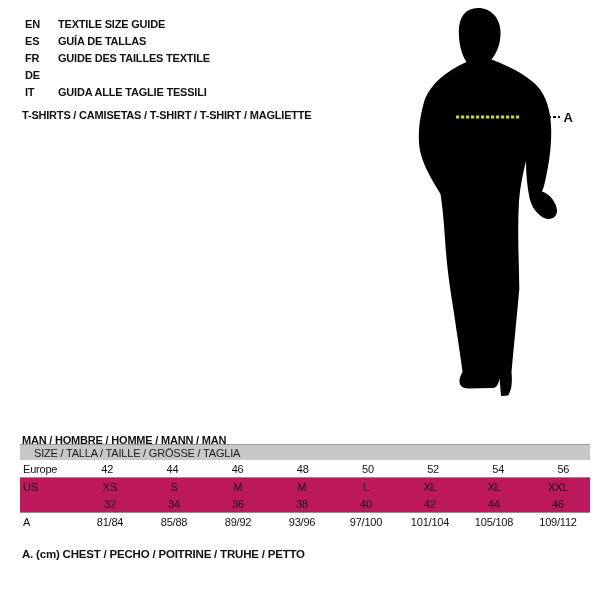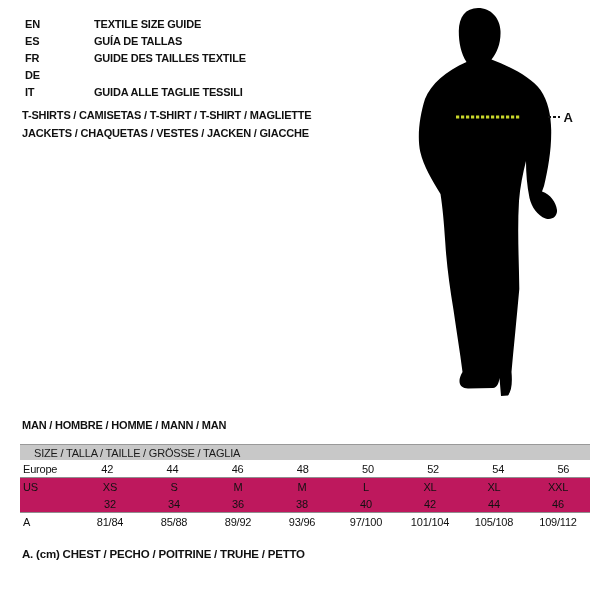--- a/index.html
+++ b/index.html
@@ -2,30 +2,30 @@
 <html><head>
 <meta charset="utf-8">
 <style>
   html,body{margin:0;padding:0;background:#fff;}
   .page{
     position:relative;width:600px;height:600px;background:#ffffff;overflow:hidden;
     font-family:"Liberation Sans","DejaVu Sans",sans-serif;color:#111;
   }
   
   .lang-list{position:absolute;left:25px;top:15px;}
-  .lang-row{display:flex;height:17px;align-items:center;gap:36px;}
+  .lang-row{display:flex;height:17px;align-items:center;}
   .lang-code{width:33px;font-size:11px;font-weight:700;letter-spacing:-0.2px;}
   .lang-label{font-size:11px;font-weight:700;letter-spacing:-0.2px;white-space:nowrap;}
   
   .categories{position:absolute;left:22px;top:106px;}
   .cat-line{font-size:11px;font-weight:700;letter-spacing:-0.2px;line-height:18px;white-space:nowrap;}
   
   .figure-svg{position:absolute;left:405px;top:0;}
   
-  .section-title{position:absolute;left:22px;top:419px;font-size:11px;font-weight:700;letter-spacing:-0.2px;}
+  .section-title{position:absolute;left:22px;top:434px;font-size:11px;font-weight:700;letter-spacing:-0.2px;}
   
   .size-table{position:absolute;left:20px;top:444px;width:570px;font-size:11px;letter-spacing:-0.2px;}
   .thead{height:16px;background:#c8c8c8;border-top:1px solid #999;display:flex;align-items:center;padding-left:14px;box-sizing:border-box;color:#1a1a1a;}
   .tr{display:flex;align-items:center;height:17px;}
   .tc{box-sizing:border-box;}
   .tc.lbl{width:58px;padding-left:3px;text-align:left;}
   .tc.val{width:64px;text-align:center;}
   .row-europe{border-bottom:1px solid #8f8f8f;gap:12px;}
   .row-shaded{background:#be185d;}
   .row-a{border-top:1px solid #8f8f8f;}
@@ -54,21 +54,20 @@
       <span class="lang-code">DE</span>
     </div>
     <div class="lang-row">
       <span class="lang-code">IT</span>
       <span class="lang-label">GUIDA ALLE TAGLIE TESSILI</span>
     </div>
   </div>
 
   <div class="categories">
     <div class="cat-line">T-SHIRTS / CAMISETAS / T-SHIRT / T-SHIRT / MAGLIETTE</div>
-    <div class="cat-line">JACKETS / CHAQUETAS / VESTES / JACKEN / GIACCHE</div>
   </div>
 
   <svg class="figure-svg" width="175" height="400" viewBox="405 0 175 400" xmlns="http://www.w3.org/2000/svg">
     <path fill="#000000" d="
       M 478 8
       C 491 8 500 18 500.5 31
       C 501 43 497 53 491.5 59.5
       C 511 67 531 77 540.5 90
       C 548 101 551 115 551.2 130
       C 551.5 150 548 169 544 186

